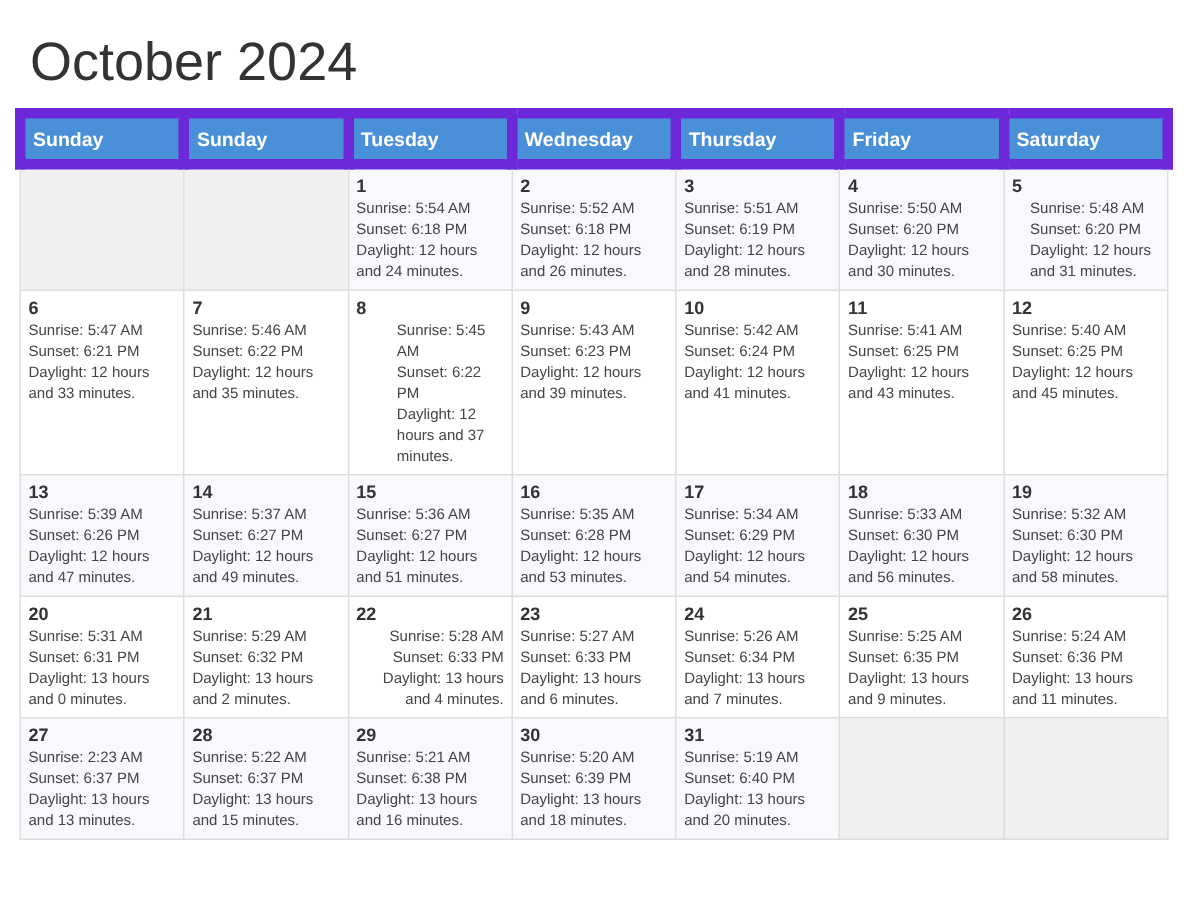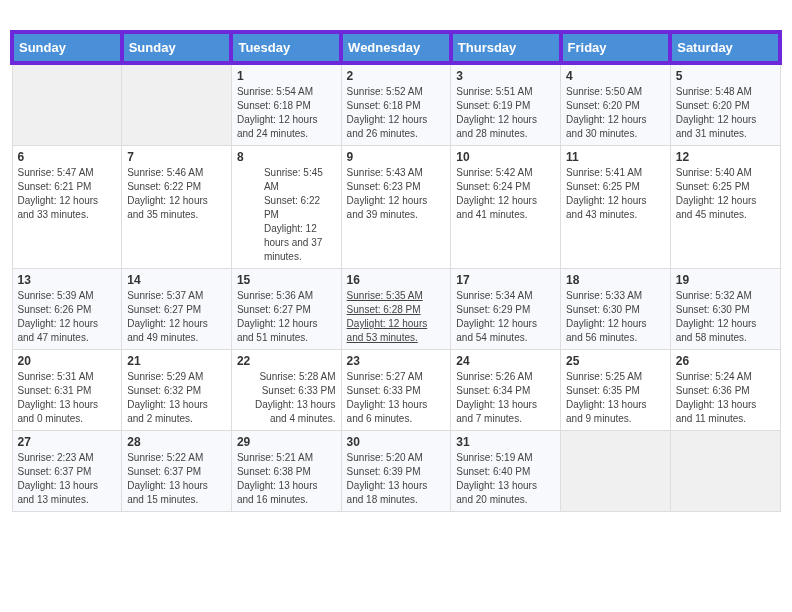--- a/index.html
+++ b/index.html
@@ -49,21 +49,21 @@
       width: 100%;
       border-collapse: collapse;
       margin-top: 5px;
     }
     .calendar th {
       background-color: #4a90d9;
       color: #fff;
       font-size: 13px;
       font-weight: bold;
       padding: 6px 5px;
-      border: 4px solid #6d28d9;
+      border: 7px solid #6d28d9;
       text-align: left;
     }
     .calendar td {
       border: 1px solid #ddd;
       vertical-align: top;
       padding: 4px 5px;
       width: calc(100% / 7);
       min-height: 80px;
       font-size: 10.5px;
       color: #333;
@@ -89,20 +89,21 @@
     }
     .empty-cell {
       background: #f0f0f0 !important;
     }
   </style>
 </head>
 <body>
 
 <div class="header">
   <div class="title-block">
+    <h1>October 2024</h1>
   </div>
 </div>
 
 <table class="calendar">
   <thead>
     <tr>
     <th>Sunday</th>
         <th>Sunday</th>
         <th>Tuesday</th>
         <th>Wednesday</th>
@@ -134,21 +135,21 @@
 Daylight: 12 hours and 28 minutes.</div>
         </td>
         <td>
           <span class="day-number">4</span>
           <div class="day-info" style="white-space: pre-line;">Sunrise: 5:50 AM
 Sunset: 6:20 PM
 Daylight: 12 hours and 30 minutes.</div>
         </td>
         <td>
           <span class="day-number">5</span>
-          <div class="day-info" style="white-space: pre-line;">Sunrise: 5:48 AM
+          <div class="day-info" style="white-space: pre-line; margin-left: 12px;">Sunrise: 5:48 AM
 Sunset: 6:20 PM
 Daylight: 12 hours and 31 minutes.</div>
         </td>
       </tr>
       <tr>
         <td>
           <span class="day-number">6</span>
           <div class="day-info" style="white-space: pre-line;">Sunrise: 5:47 AM
 Sunset: 6:21 PM
 Daylight: 12 hours and 33 minutes.</div>
@@ -204,21 +205,21 @@
 Daylight: 12 hours and 49 minutes.</div>
         </td>
         <td>
           <span class="day-number">15</span>
           <div class="day-info" style="white-space: pre-line;">Sunrise: 5:36 AM
 Sunset: 6:27 PM
 Daylight: 12 hours and 51 minutes.</div>
         </td>
         <td>
           <span class="day-number">16</span>
-          <div class="day-info" style="white-space: pre-line; text-decoration: underline;">Sunrise: 5:35 AM
+          <div class="day-info" style="white-space: pre-line;">Sunrise: 5:35 AM
 Sunset: 6:28 PM
 Daylight: 12 hours and 53 minutes.</div>
         </td>
         <td>
           <span class="day-number">17</span>
           <div class="day-info" style="white-space: pre-line;">Sunrise: 5:34 AM
 Sunset: 6:29 PM
 Daylight: 12 hours and 54 minutes.</div>
         </td>
         <td>

